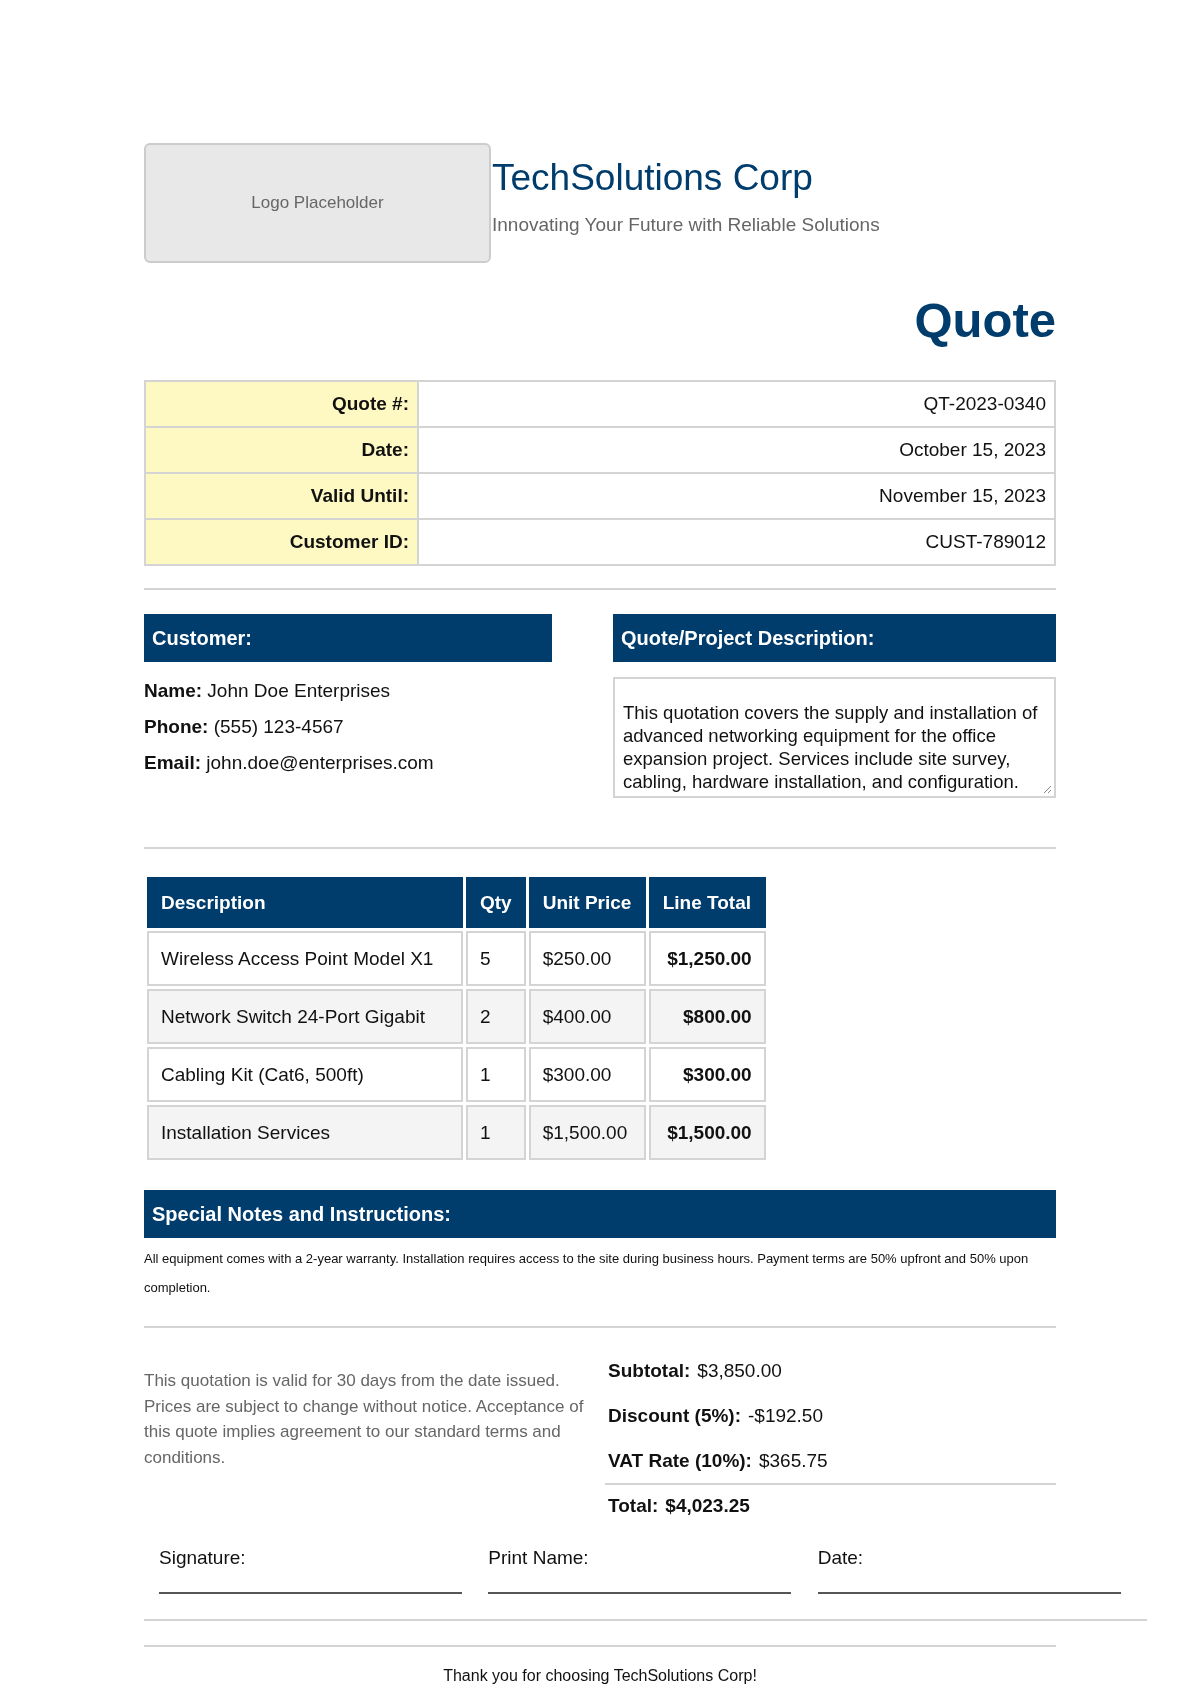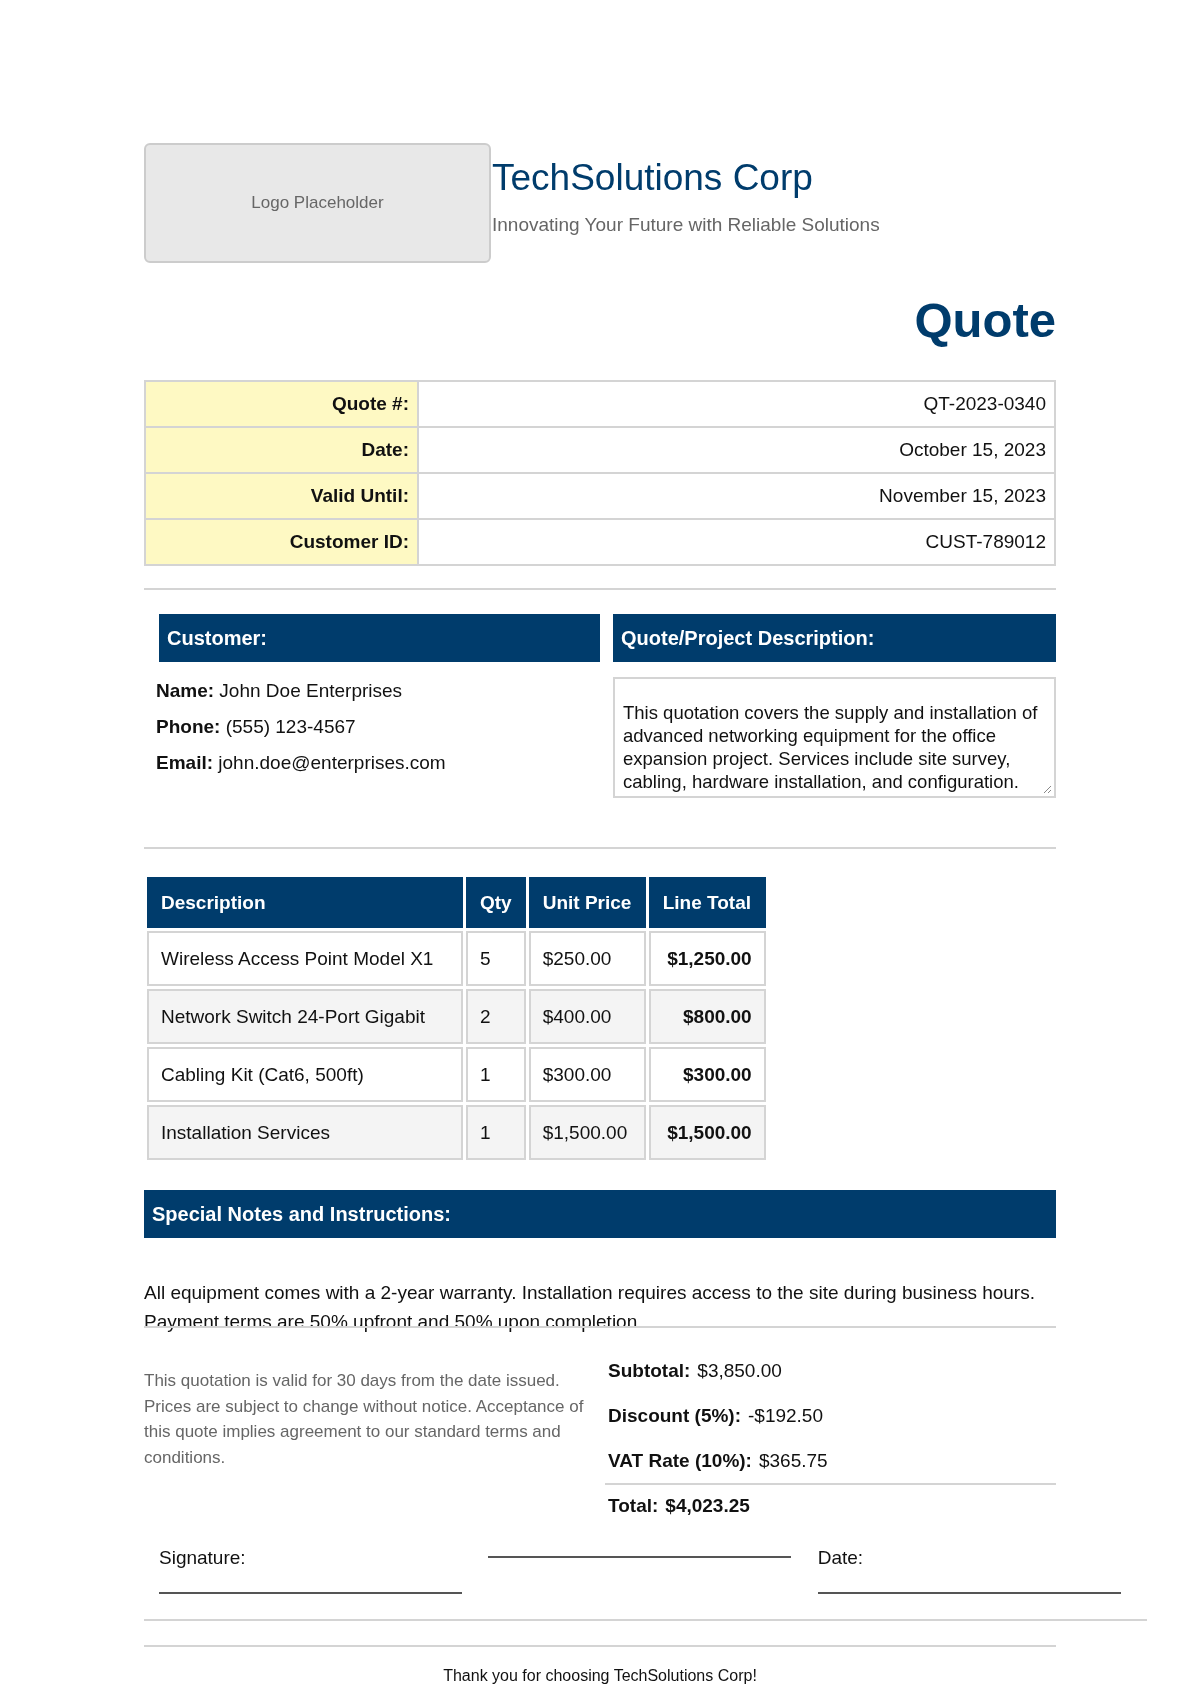--- a/index.html
+++ b/index.html
@@ -36,21 +36,21 @@
 
   .hr { position: absolute; height: 2px; background: #d4d4d4; }
 
   
   .sec-head {
     position: absolute; background: #003c6c; color: #fff; font-weight: bold;
     font-size: 20px; height: 48px; display: flex; align-items: center; padding-left: 8px;
   }
 
   .cust-lines { position: absolute; left: 0; top: 536px; font-size: 19px; }
-  .cust-lines div { height: 36px; line-height: 24px; white-space: nowrap; margin-left: 12px; }
+  .cust-lines div { height: 36px; line-height: 24px; white-space: nowrap; }
   .cust-lines b { font-weight: bold; }
 
   .desc-box {
     position: absolute; left: 469px; top: 534px; width: 443px; height: 121px;
     border: 2px solid #d4d4d4; background: #fff; overflow: hidden;
     padding: 22px 8px; font-size: 18.5px; line-height: 23px; color: #111;
   }
   .grip {
     position: absolute; right: 2px; bottom: 2px; width: 10px; height: 10px;
   }
@@ -66,21 +66,21 @@
     height: 51px; padding: 0 12px; border: 2px solid #003c6c;
   }
   .items td { border: 2px solid #d4d4d4; height: 55px; padding: 0 12px; background: #fff; white-space: nowrap; }
   .items tr.alt td { background: #f4f4f4; }
   .items td.total { font-weight: bold; text-align: right; }
   .items th.c-desc, .items td.c-desc { width: 316px; }
   .items th.c-qty, .items td.c-qty { width: 57px; }
   .items th.c-unit, .items td.c-unit { width: 117px; }
   .items th.c-total, .items td.c-total { width: 117px; }
 
-  .notes-text { position: absolute; left: 0; top: 1135px; width: 912px; font-size: 19px; line-height: 29px; }
+  .notes-text { position: absolute; left: 0; top: 1101px; width: 912px; font-size: 13px; line-height: 29px; }
 
   .terms {
     position: absolute; left: 0; top: 1351px; width: 455px;
     color: #666; font-size: 17px; line-height: 25.5px;
   }
   .totals { position: absolute; left: 461px; top: 1205px; width: 451px; font-size: 19px; }
   .totals .row { display: flex; justify-content: flex-start; height: 45px; align-items: center; padding: 0 9px 0 3px; gap: 7px; }
   .totals .lbl { font-weight: bold; }
   .totals .row.grand { border-top: 2px solid #d4d4d4; height: 44px; }
   .totals .row.grand .val { font-weight: bold; }
@@ -125,21 +125,21 @@
     </tr>
     <tr>
       <td class="lbl">Customer ID:</td>
       <td class="val">CUST-789012</td>
     </tr>
   </tbody>
     </table>
 
   <div class="hr" style="left:0; top:445px; width:912px;"></div>
 
-  <div class="sec-head" style="left:15px; top:471px; width:441px;">
+  <div class="sec-head" style="left:0; top:471px; width:408px;">
     <span>Customer:</span>
   </div>
   <div class="sec-head" style="left:469px; top:471px; width:443px;">
     <span>Quote/Project Description:</span>
   </div>
 
   <div class="cust-lines">
     <div><b>Name:</b> <span>John Doe Enterprises</span></div>
     <div><b>Phone:</b> <span>(555) 123-4567</span></div>
     <div><b>Email:</b> <span>john.doe@enterprises.com</span></div>
@@ -219,20 +219,21 @@
       <span class="val">$4,023.25</span>
     </div>
   </div>
 
   <div class="sig">
     <div class="sig-col">
       <div class="sig-label">Signature:</div>
       <div class="sig-line"></div>
     </div>
     <div class="sig-col">
+      <div class="sig-label">Print Name:</div>
       <div class="sig-line"></div>
     </div>
     <div class="sig-col">
       <div class="sig-label">Date:</div>
       <div class="sig-line"></div>
     </div>
   </div>
 
   <div class="hr" style="left:0; top:1476px; width:1003px;"></div>
   <div class="hr" style="left:0; top:1502px; width:912px;"></div>

